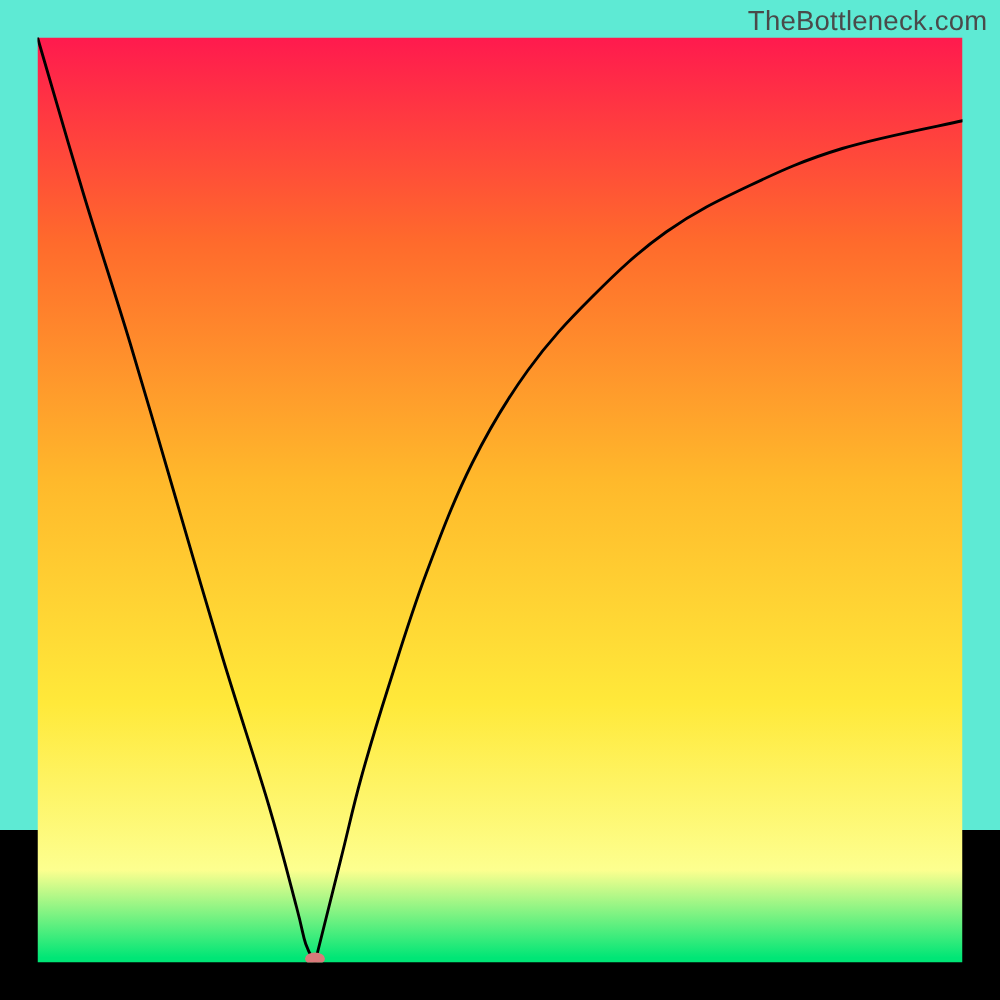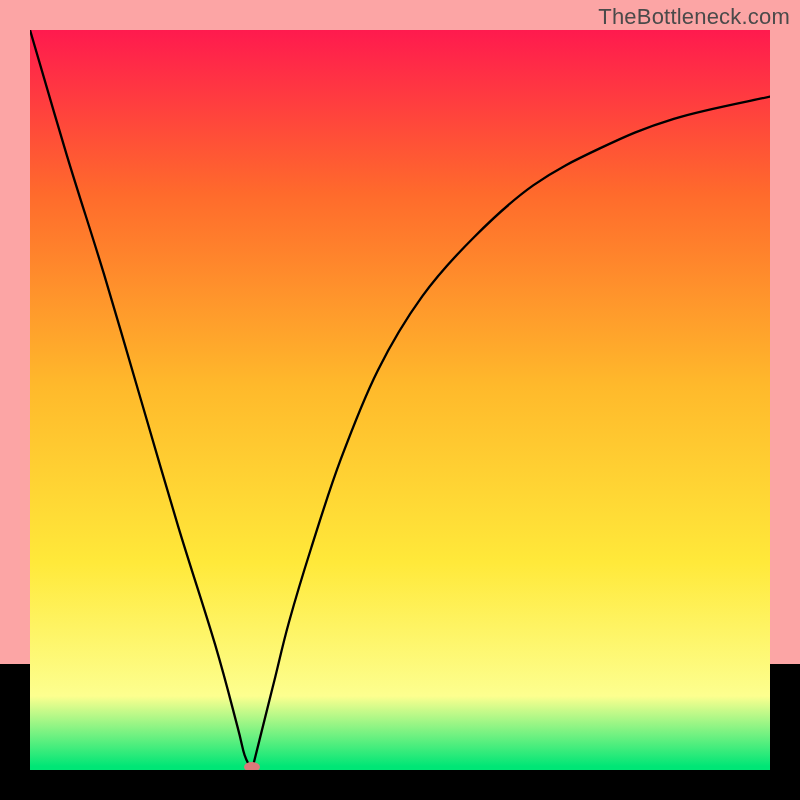--- a/index.html
+++ b/index.html
@@ -8,21 +8,21 @@
     width: 800px;
     height: 800px;
     background: #000;
     overflow: hidden;
     font-family: Arial, Helvetica, sans-serif;
   }
   .frame {
     position: relative;
     width: 800px;
     height: 664px;
-    background: #fca5a5;
+    background: #5eead4;
   }
   .watermark {
     position: absolute;
     top: 4px;
     right: 10px;
     color: #4a4a4a;
     font-size: 22px;
     font-weight: 500;
     letter-spacing: 0.2px;
     user-select: none;

